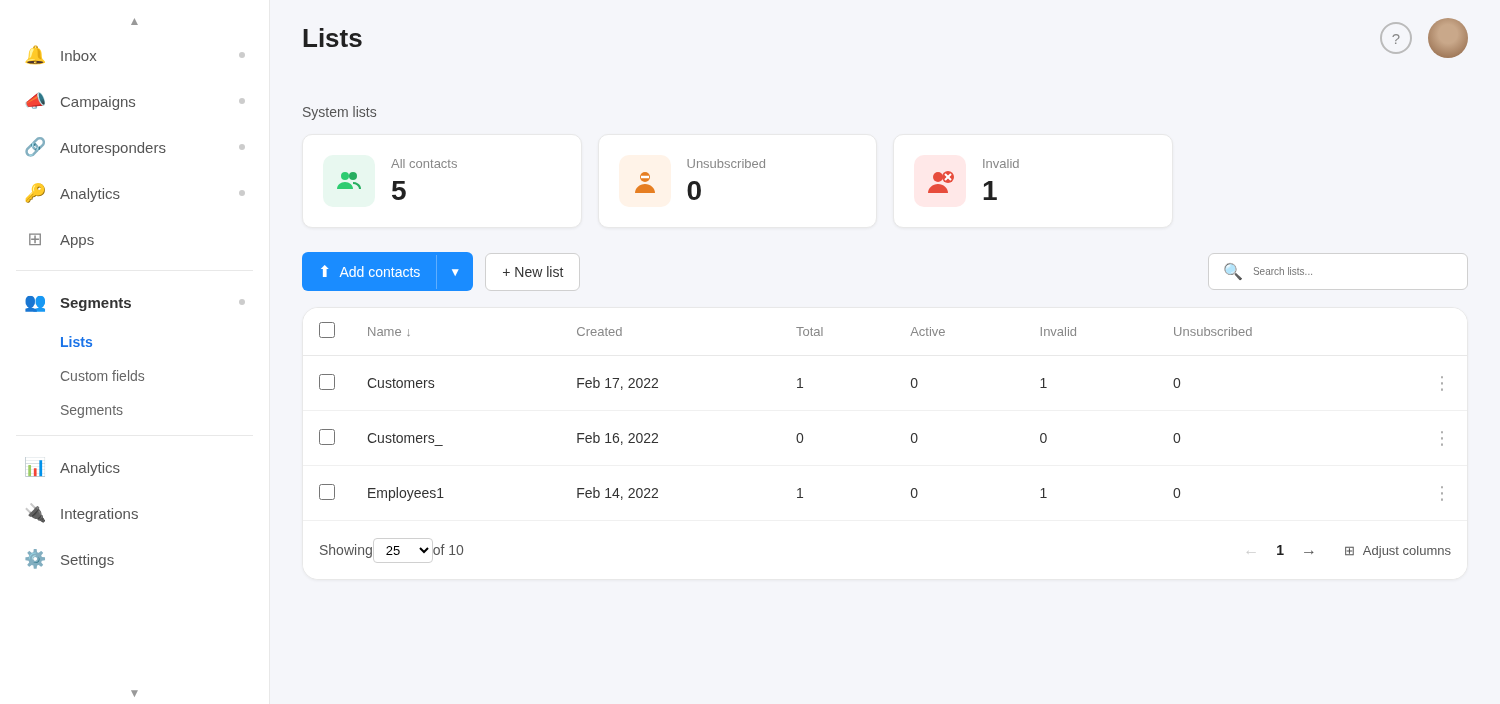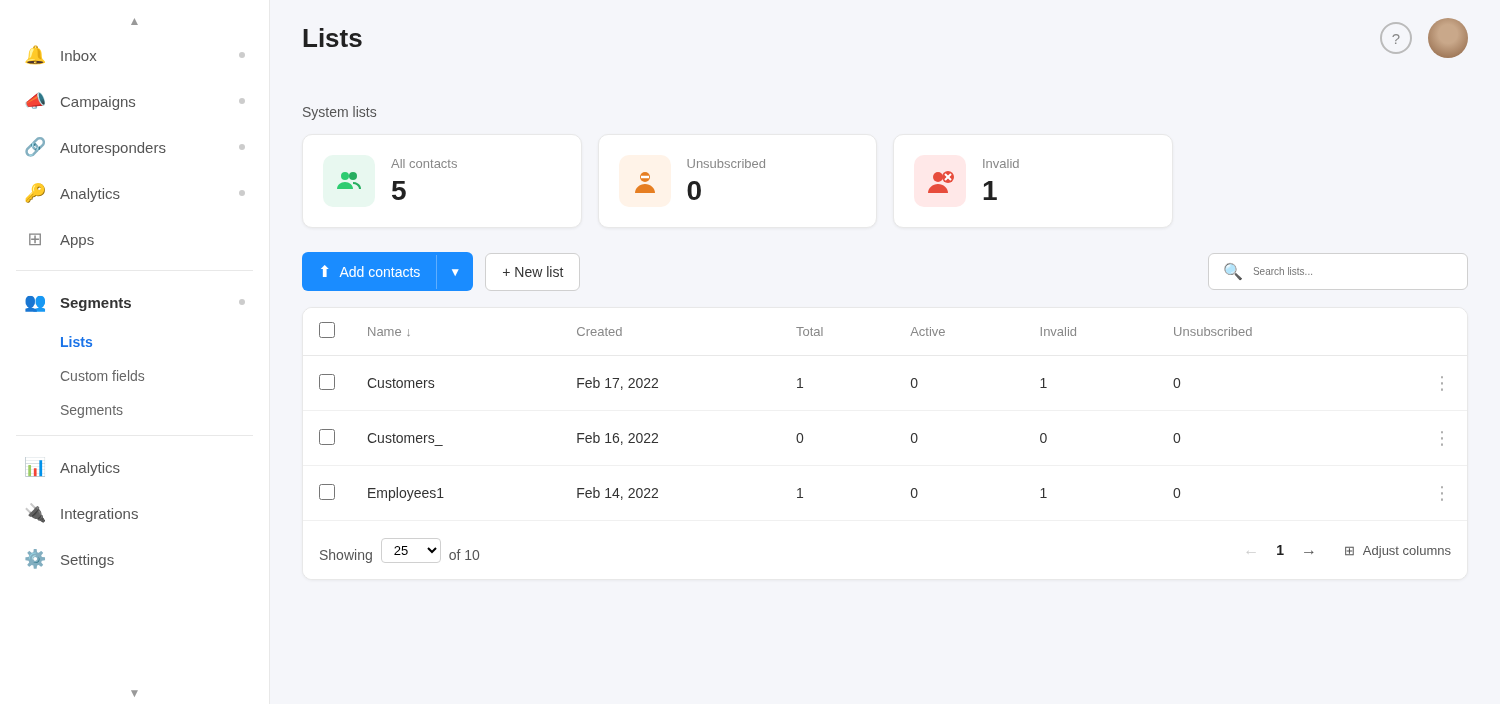--- a/index.html
+++ b/index.html
@@ -216,21 +216,21 @@
 
     
     .your-lists-label {
       font-size: 14px;
       font-weight: 500;
       color: #555;
       margin-bottom: 12px;
     }
     .table-container {
       background: #fff;
-      border-radius: 10px;
+      border-radius: 16px;
       border: 1px solid #e8e8e8;
       overflow: hidden;
       box-shadow: 0 1px 3px rgba(0,0,0,0.05);
     }
     table {
       width: 100%;
       border-collapse: collapse;
     }
     thead th {
       padding: 14px 16px;
@@ -269,21 +269,21 @@
     
     .pagination {
       display: flex;
       align-items: center;
       padding: 14px 16px;
       border-top: 1px solid #f0f0f0;
       background: #fff;
       font-size: 14px;
       color: #555;
     }
-    .showing { display: flex; align-items: flex-end; gap: 8px; }
+    .showing { display: flex; align-items: center; }
     .per-page-select {
       border: 1px solid #d0d0d0;
       border-radius: 4px;
       padding: 3px 8px;
       font-size: 13px;
       cursor: pointer;
       background: #fff;
     }
     .page-nav { display: flex; align-items: center; gap: 10px; margin-left: auto; }
     .page-btn {

